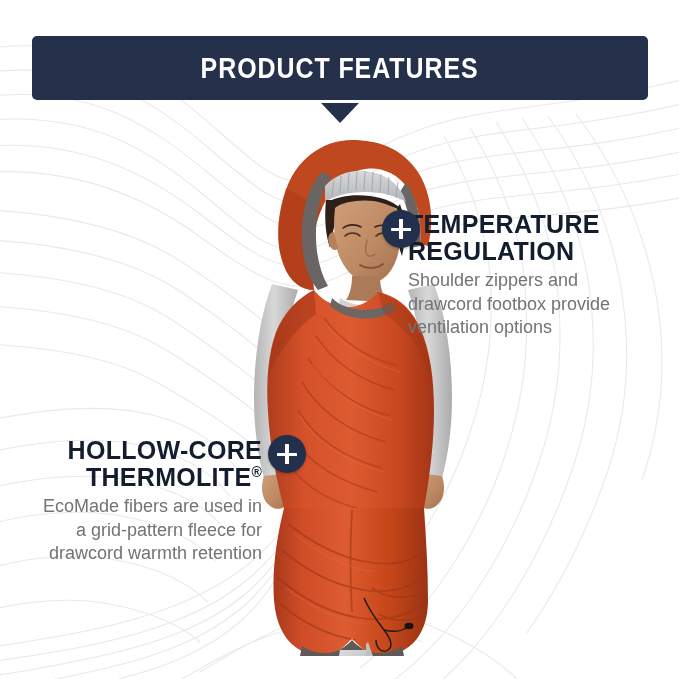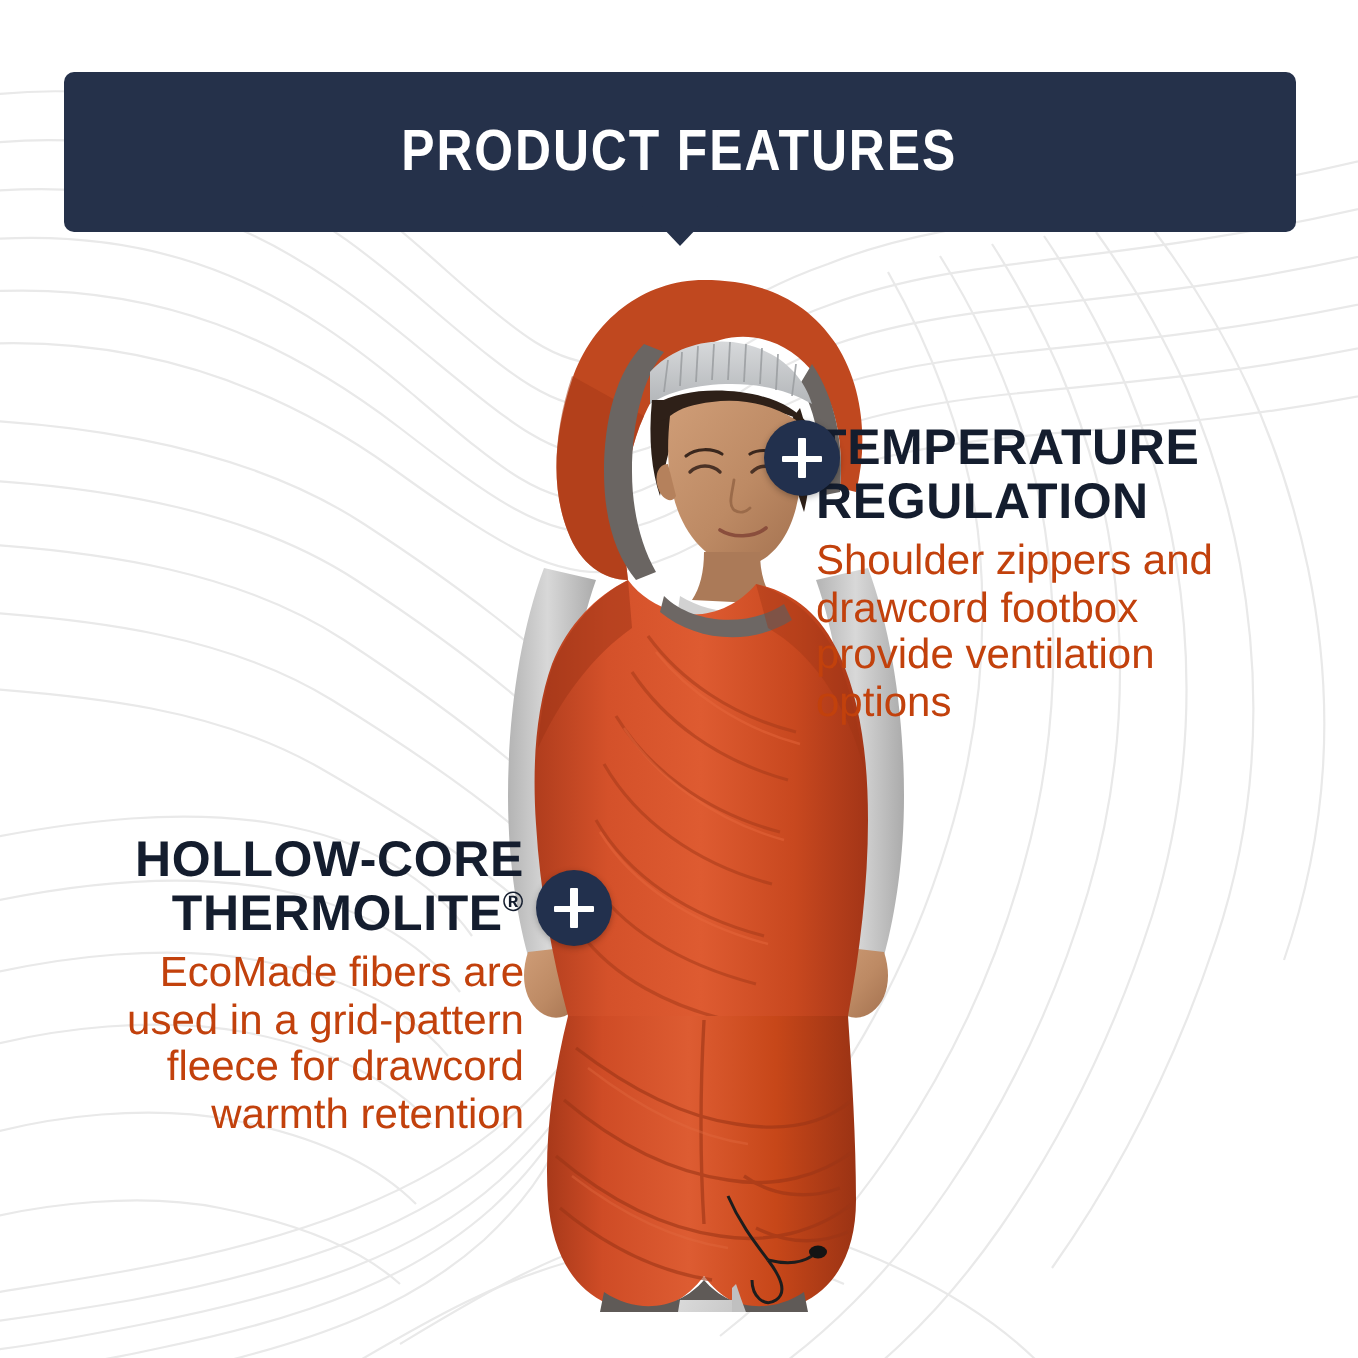--- a/index.html
+++ b/index.html
@@ -25,21 +25,21 @@
     z-index: 0;
     pointer-events: none;
   }
 
   
   #header-banner {
     position: absolute;
     left: 32px;
     top: 36px;
     width: 616px;
-    height: 80px;
+    height: 64px;
     background: #25314a;
     border-radius: 5px;
     z-index: 5;
     display: flex;
     align-items: center;
     justify-content: center;
   }
   #header-title {
     color: #ffffff;
     font-family: "Liberation Sans Narrow", "Liberation Sans", sans-serif;
@@ -80,40 +80,40 @@
     color: #141d2e;
     font-family: "Liberation Sans Narrow", "Liberation Sans", sans-serif;
     font-size: 25px;
     font-weight: bold;
     line-height: 27px;
     letter-spacing: 0.3px;
     text-transform: uppercase;
     margin: 0;
   }
   .callout-body {
-    color: #c2410c;
+    color: #737373;
     font-family: "Liberation Sans", sans-serif;
-    font-size: 21px;
+    font-size: 18px;
     font-weight: normal;
     line-height: 23.5px;
     margin: 4px 0 0 0;
   }
   .reg-mark { font-size: 14px; vertical-align: super; line-height: 0; }
 
   
   #callout-temperature {
     left: 408px;
     top: 211px;
     width: 230px;
     text-align: left;
   }
   
   #callout-thermolite {
     left: 40px;
-    top: 417px;
+    top: 437px;
     width: 222px;
     text-align: right;
   }
 
   
   .plus-badge {
     position: absolute;
     width: 38px;
     height: 38px;
     border-radius: 50%;

